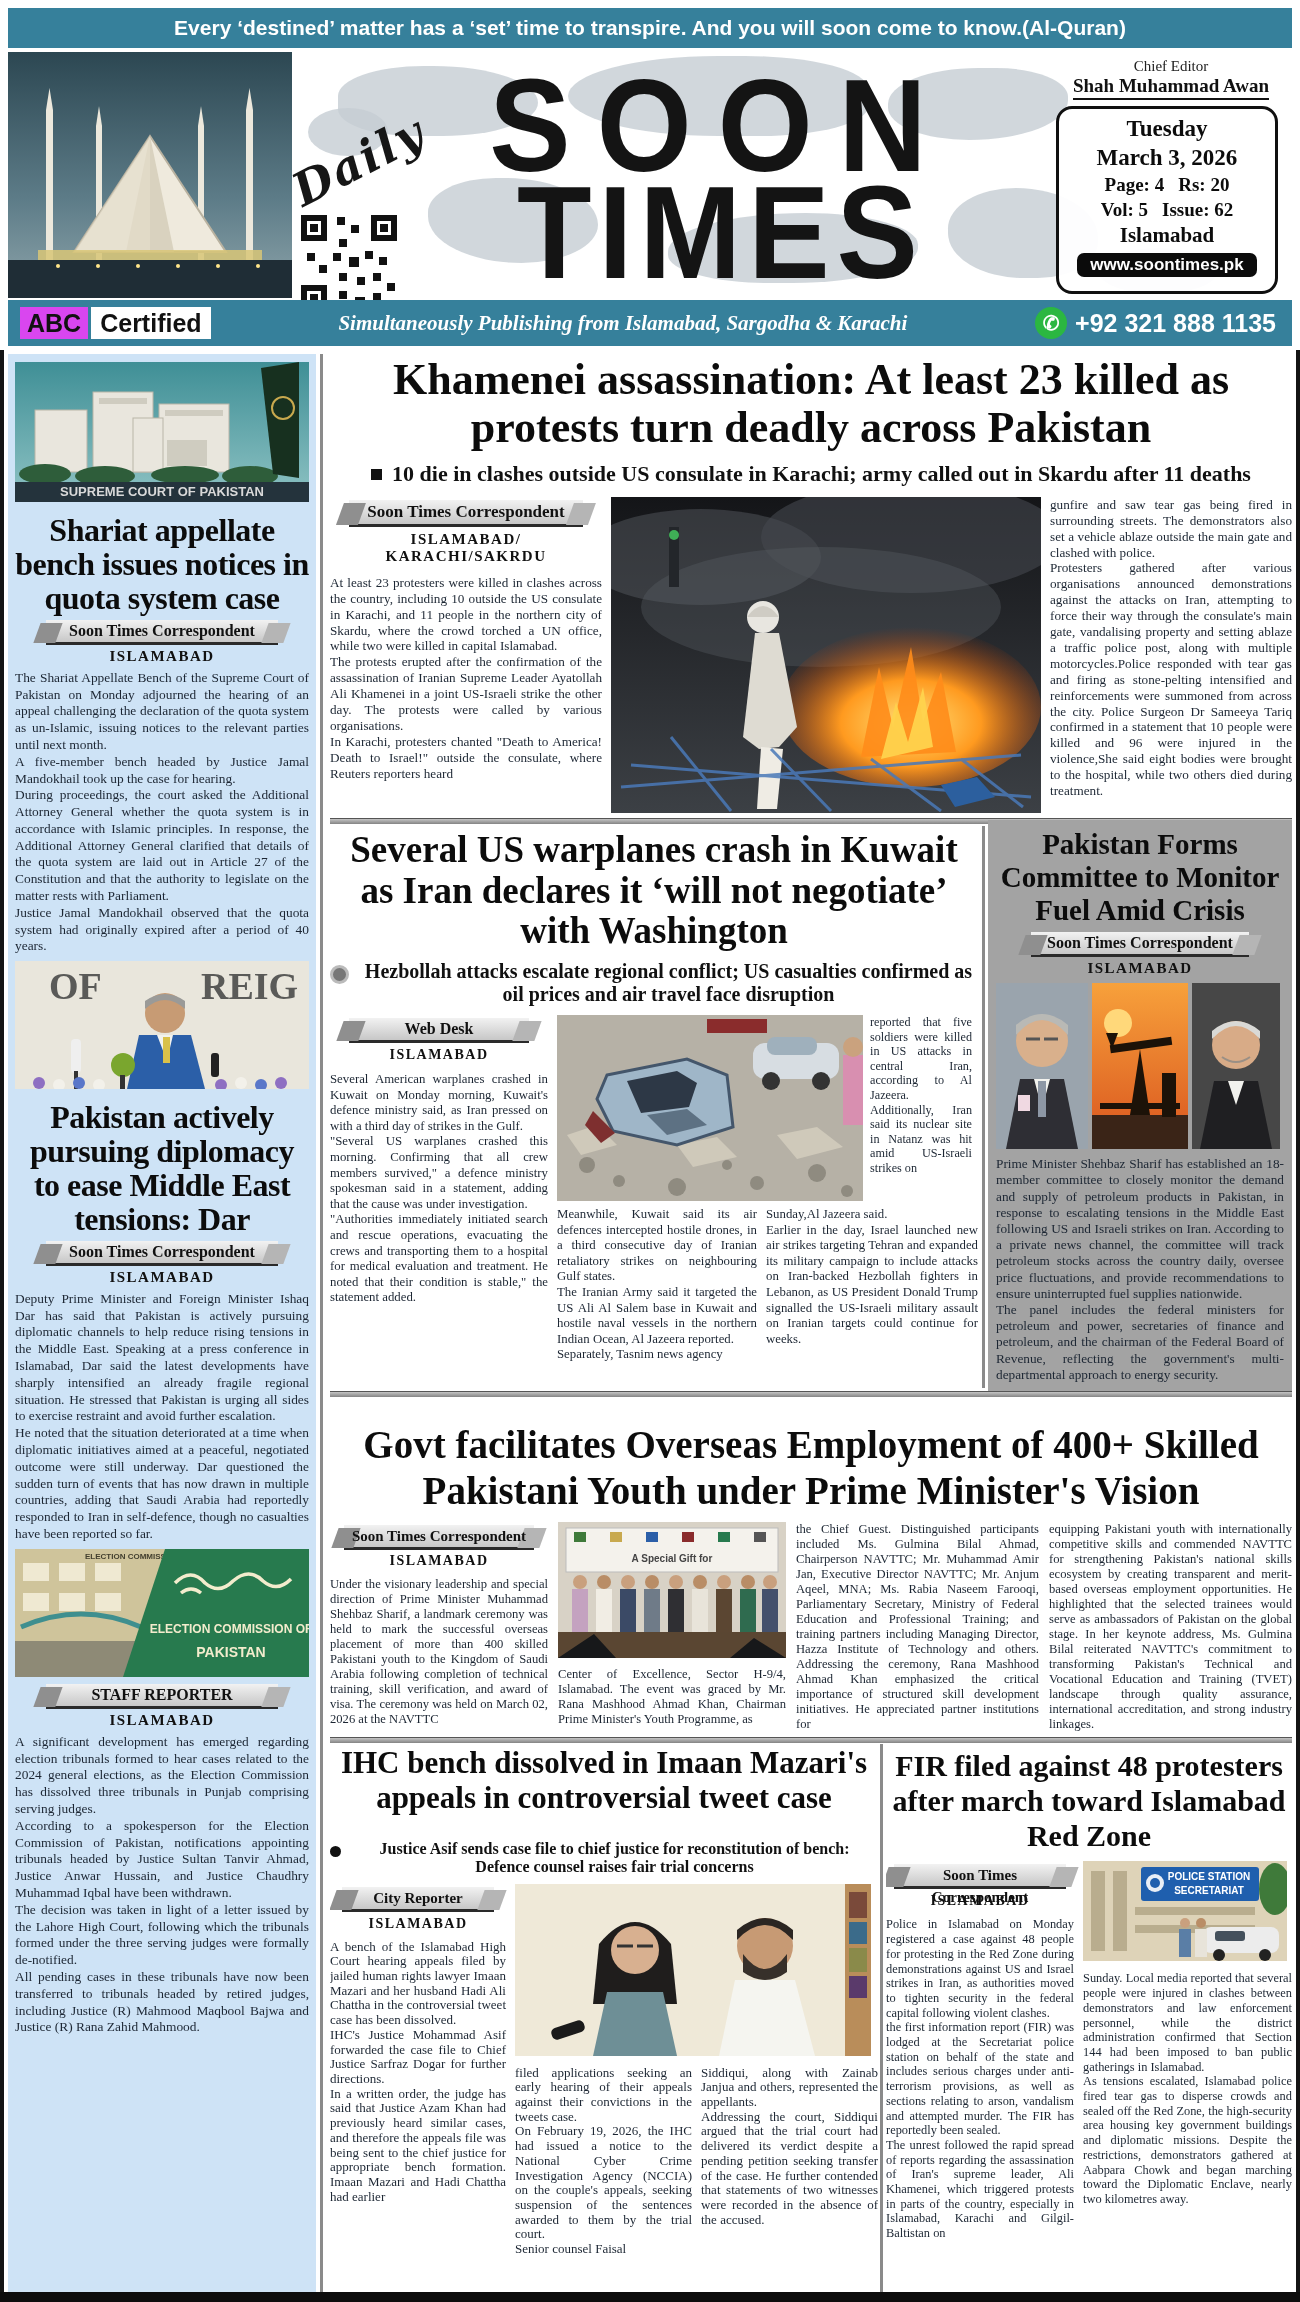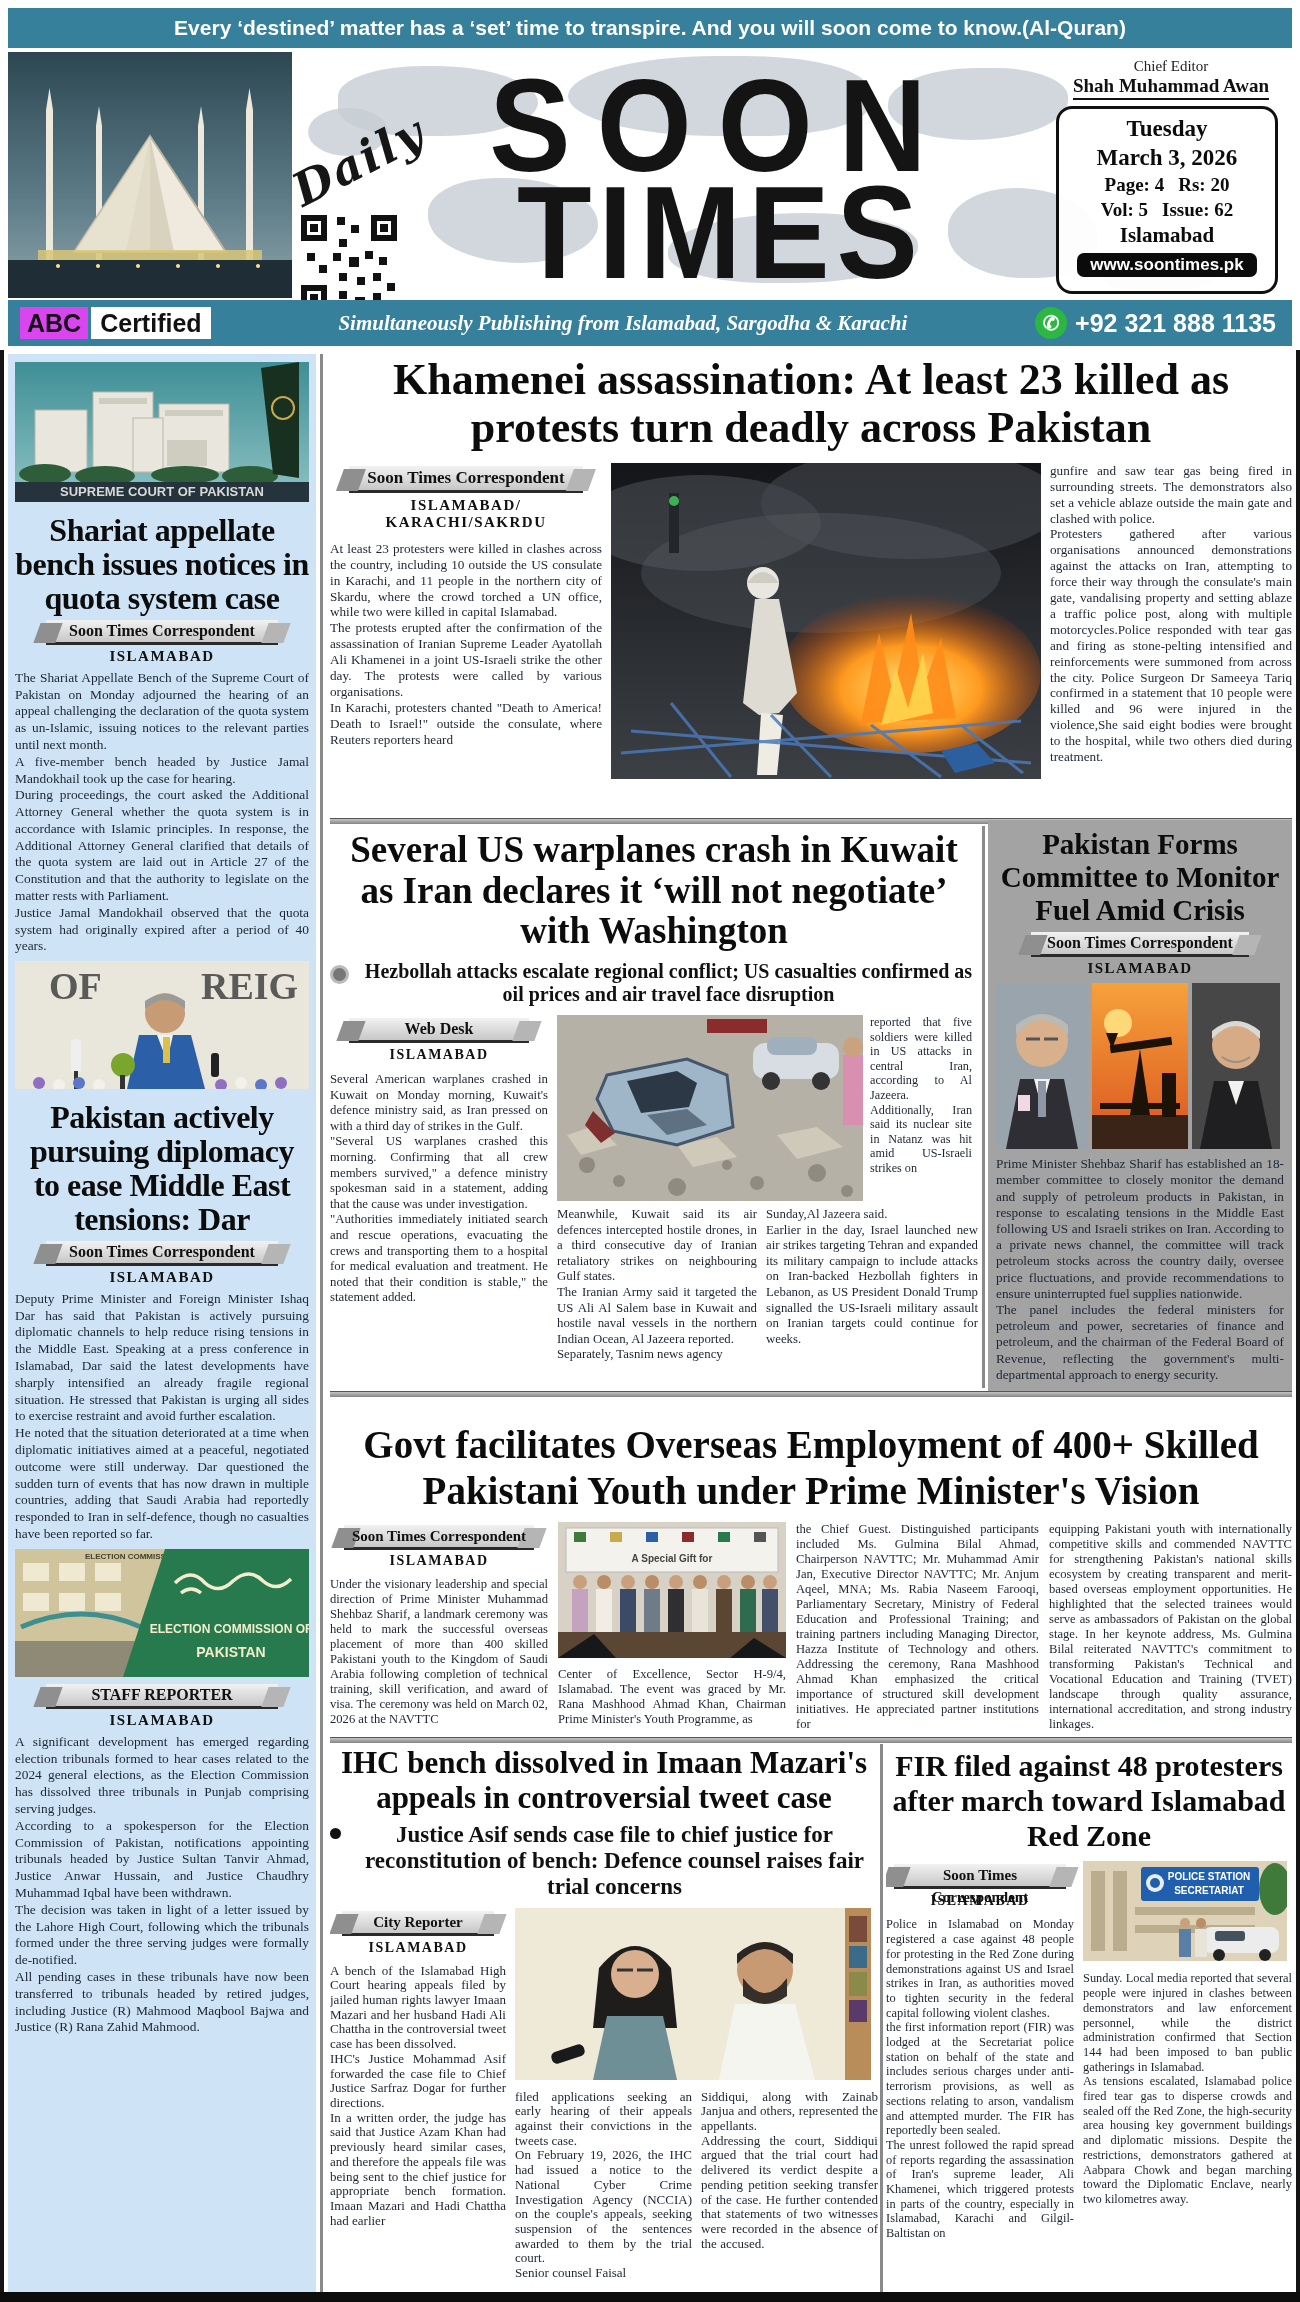--- a/index.html
+++ b/index.html
@@ -115,21 +115,21 @@
   .ncol1{width:218px;}
   .ncol1 .ribbon{width:190px;height:22px;font-size:15px;line-height:22px;}
   .ncol1 .dateline{font-size:14px;margin:3px 0 8px;}
   .sec-navttc .bodytext p{font-size:12.6px;line-height:15px;}
   .ncol2{width:228px;}
   .ncaption{margin-top:5px;font-size:12.6px;line-height:15px;text-align:justify;color:#1c2633;}
   .ncol3,.ncol4{flex:1;}
   
   .sec-ihc{position:absolute;left:330px;top:1744px;width:548px;height:548px;overflow:hidden;}
   .sec-ihc .hl{font-size:31px;line-height:1.14;margin-top:1px;}
-  .sec-ihc .subhead{font-size:23px;margin-top:6px;}
+  .sec-ihc .subhead{font-size:16px;margin-top:24px;}
   .b-rnd{width:11px;height:11px;border-radius:50%;background:#111;margin-top:6px;flex:0 0 auto;}
   .icols{display:flex;gap:9px;margin-top:8px;}
   .icol1{width:176px;}
   .icol1 .ribbon{width:152px;height:22px;font-size:15px;line-height:22px;}
   .icol1 .dateline{font-size:14px;margin:4px 0 8px;}
   .sec-ihc .bodytext p{font-size:13px;line-height:14.7px;}
   .iright{flex:1;}
   .irow{display:flex;gap:9px;margin-top:6px;}
   .icol2,.icol3{flex:1;}
   
@@ -378,20 +378,24 @@
         <p>A significant development has emerged regarding election tribunals formed to hear cases related to the 2024 general elections, as the Election Commission has dissolved three tribunals in Punjab comprising serving judges.</p>
         <p>According to a spokesperson for the Election Commission of Pakistan, notifications appointing tribunals headed by Justice Sultan Tanvir Ahmad, Justice Anwar Hussain, and Justice Chaudhry Muhammad Iqbal have been withdrawn.</p>
         <p>The decision was taken in light of a letter issued by the Lahore High Court, following which the tribunals formed under the three serving judges were formally de-notified.</p>
         <p>All pending cases in these tribunals have now been transferred to tribunals headed by retired judges, including Justice (R) Mahmood Maqbool Bajwa and Justice (R) Rana Zahid Mahmood.</p>
       </div>
     </article>
   </div>
 
   <section class="sec-khamenei">
     <h1 class="hl">Khamenei assassination: At least 23 killed as protests turn deadly across Pakistan</h1>
+    <div class="subhead">
+      <span class="b-sq"></span>
+      <span>10 die in clashes outside US consulate in Karachi; army called out in Skardu after 11 deaths</span>
+    </div>
     <div class="kcols">
       <div class="kcol1">
         <div class="ribbon"><span>Soon Times Correspondent</span></div>
         <div class="dateline">ISLAMABAD/ KARACHI/SAKRDU</div>
         <div class="bodytext">
           <p>At least 23 protesters were killed in clashes across the country, including 10 outside the US consulate in Karachi, and 11 people in the northern city of Skardu, where the crowd torched a UN office, while two were killed in capital Islamabad.</p>
           <p>The protests erupted after the confirmation of the assassination of Iranian Supreme Leader Ayatollah Ali Khamenei in a joint US-Israeli strike the other day. The protests were called by various organisations.</p>
           <p>In Karachi, protesters chanted "Death to America! Death to Israel!" outside the consulate, where Reuters reporters heard</p>
         </div>
       </div>

